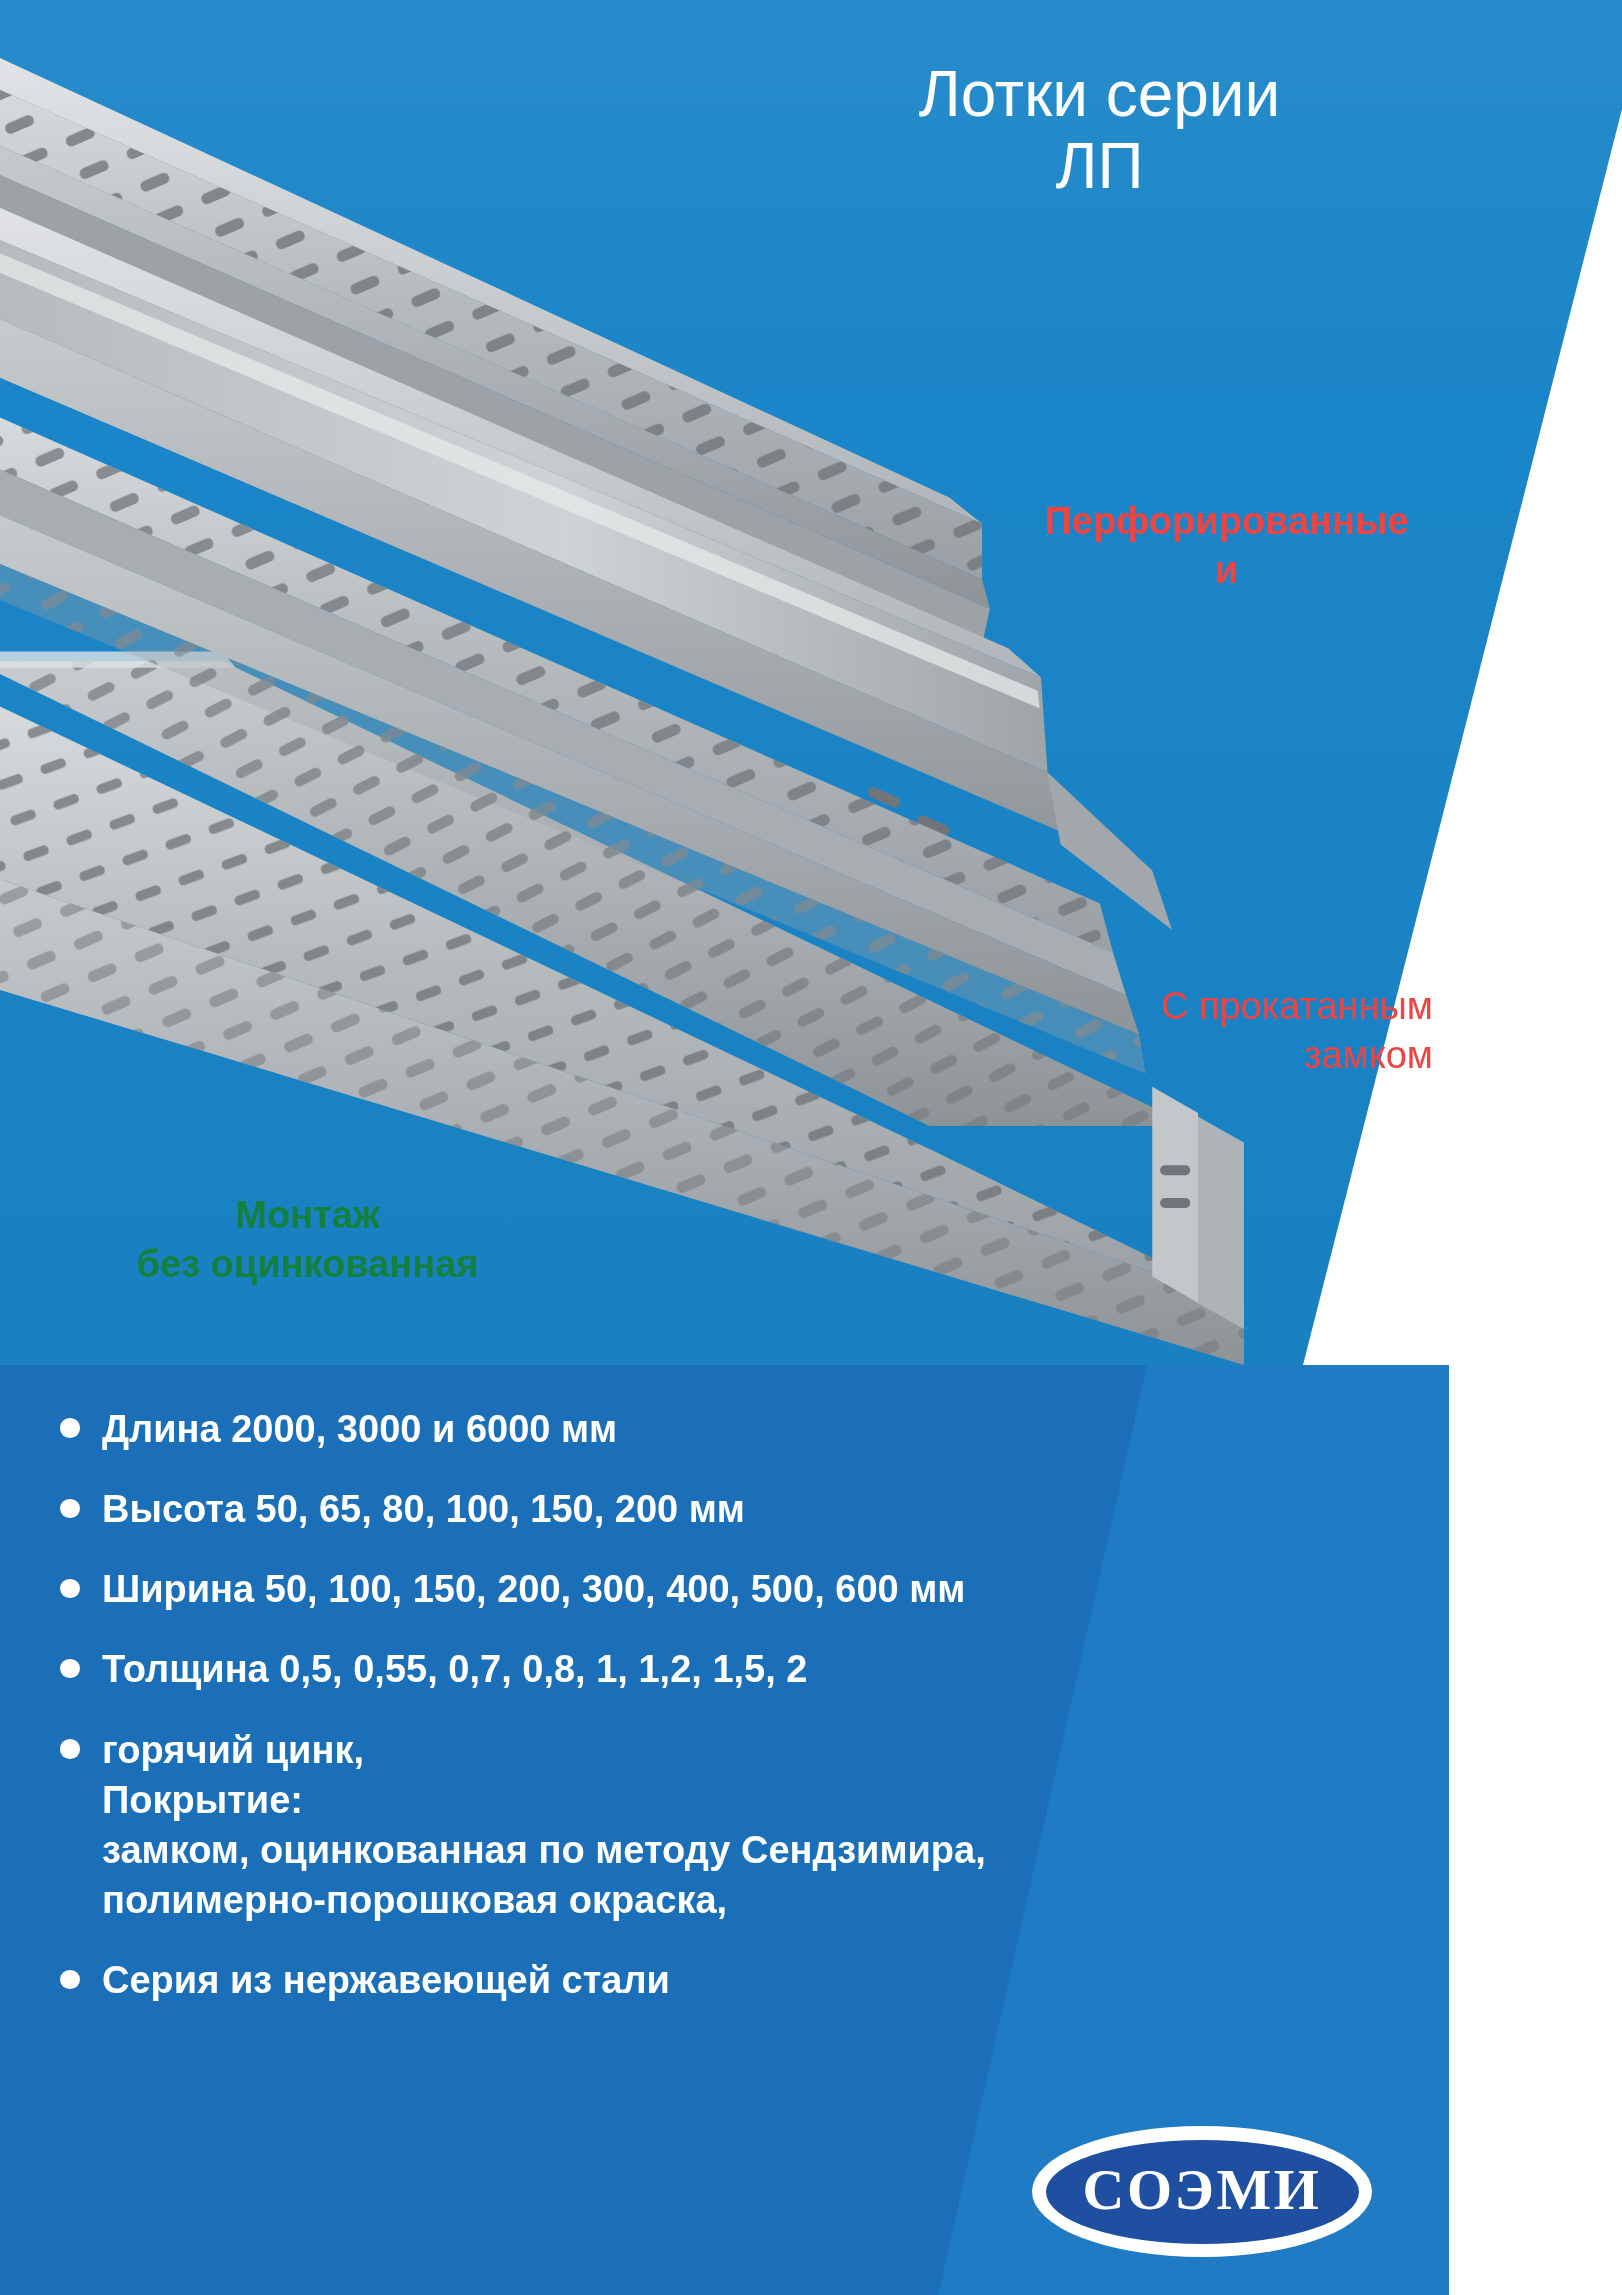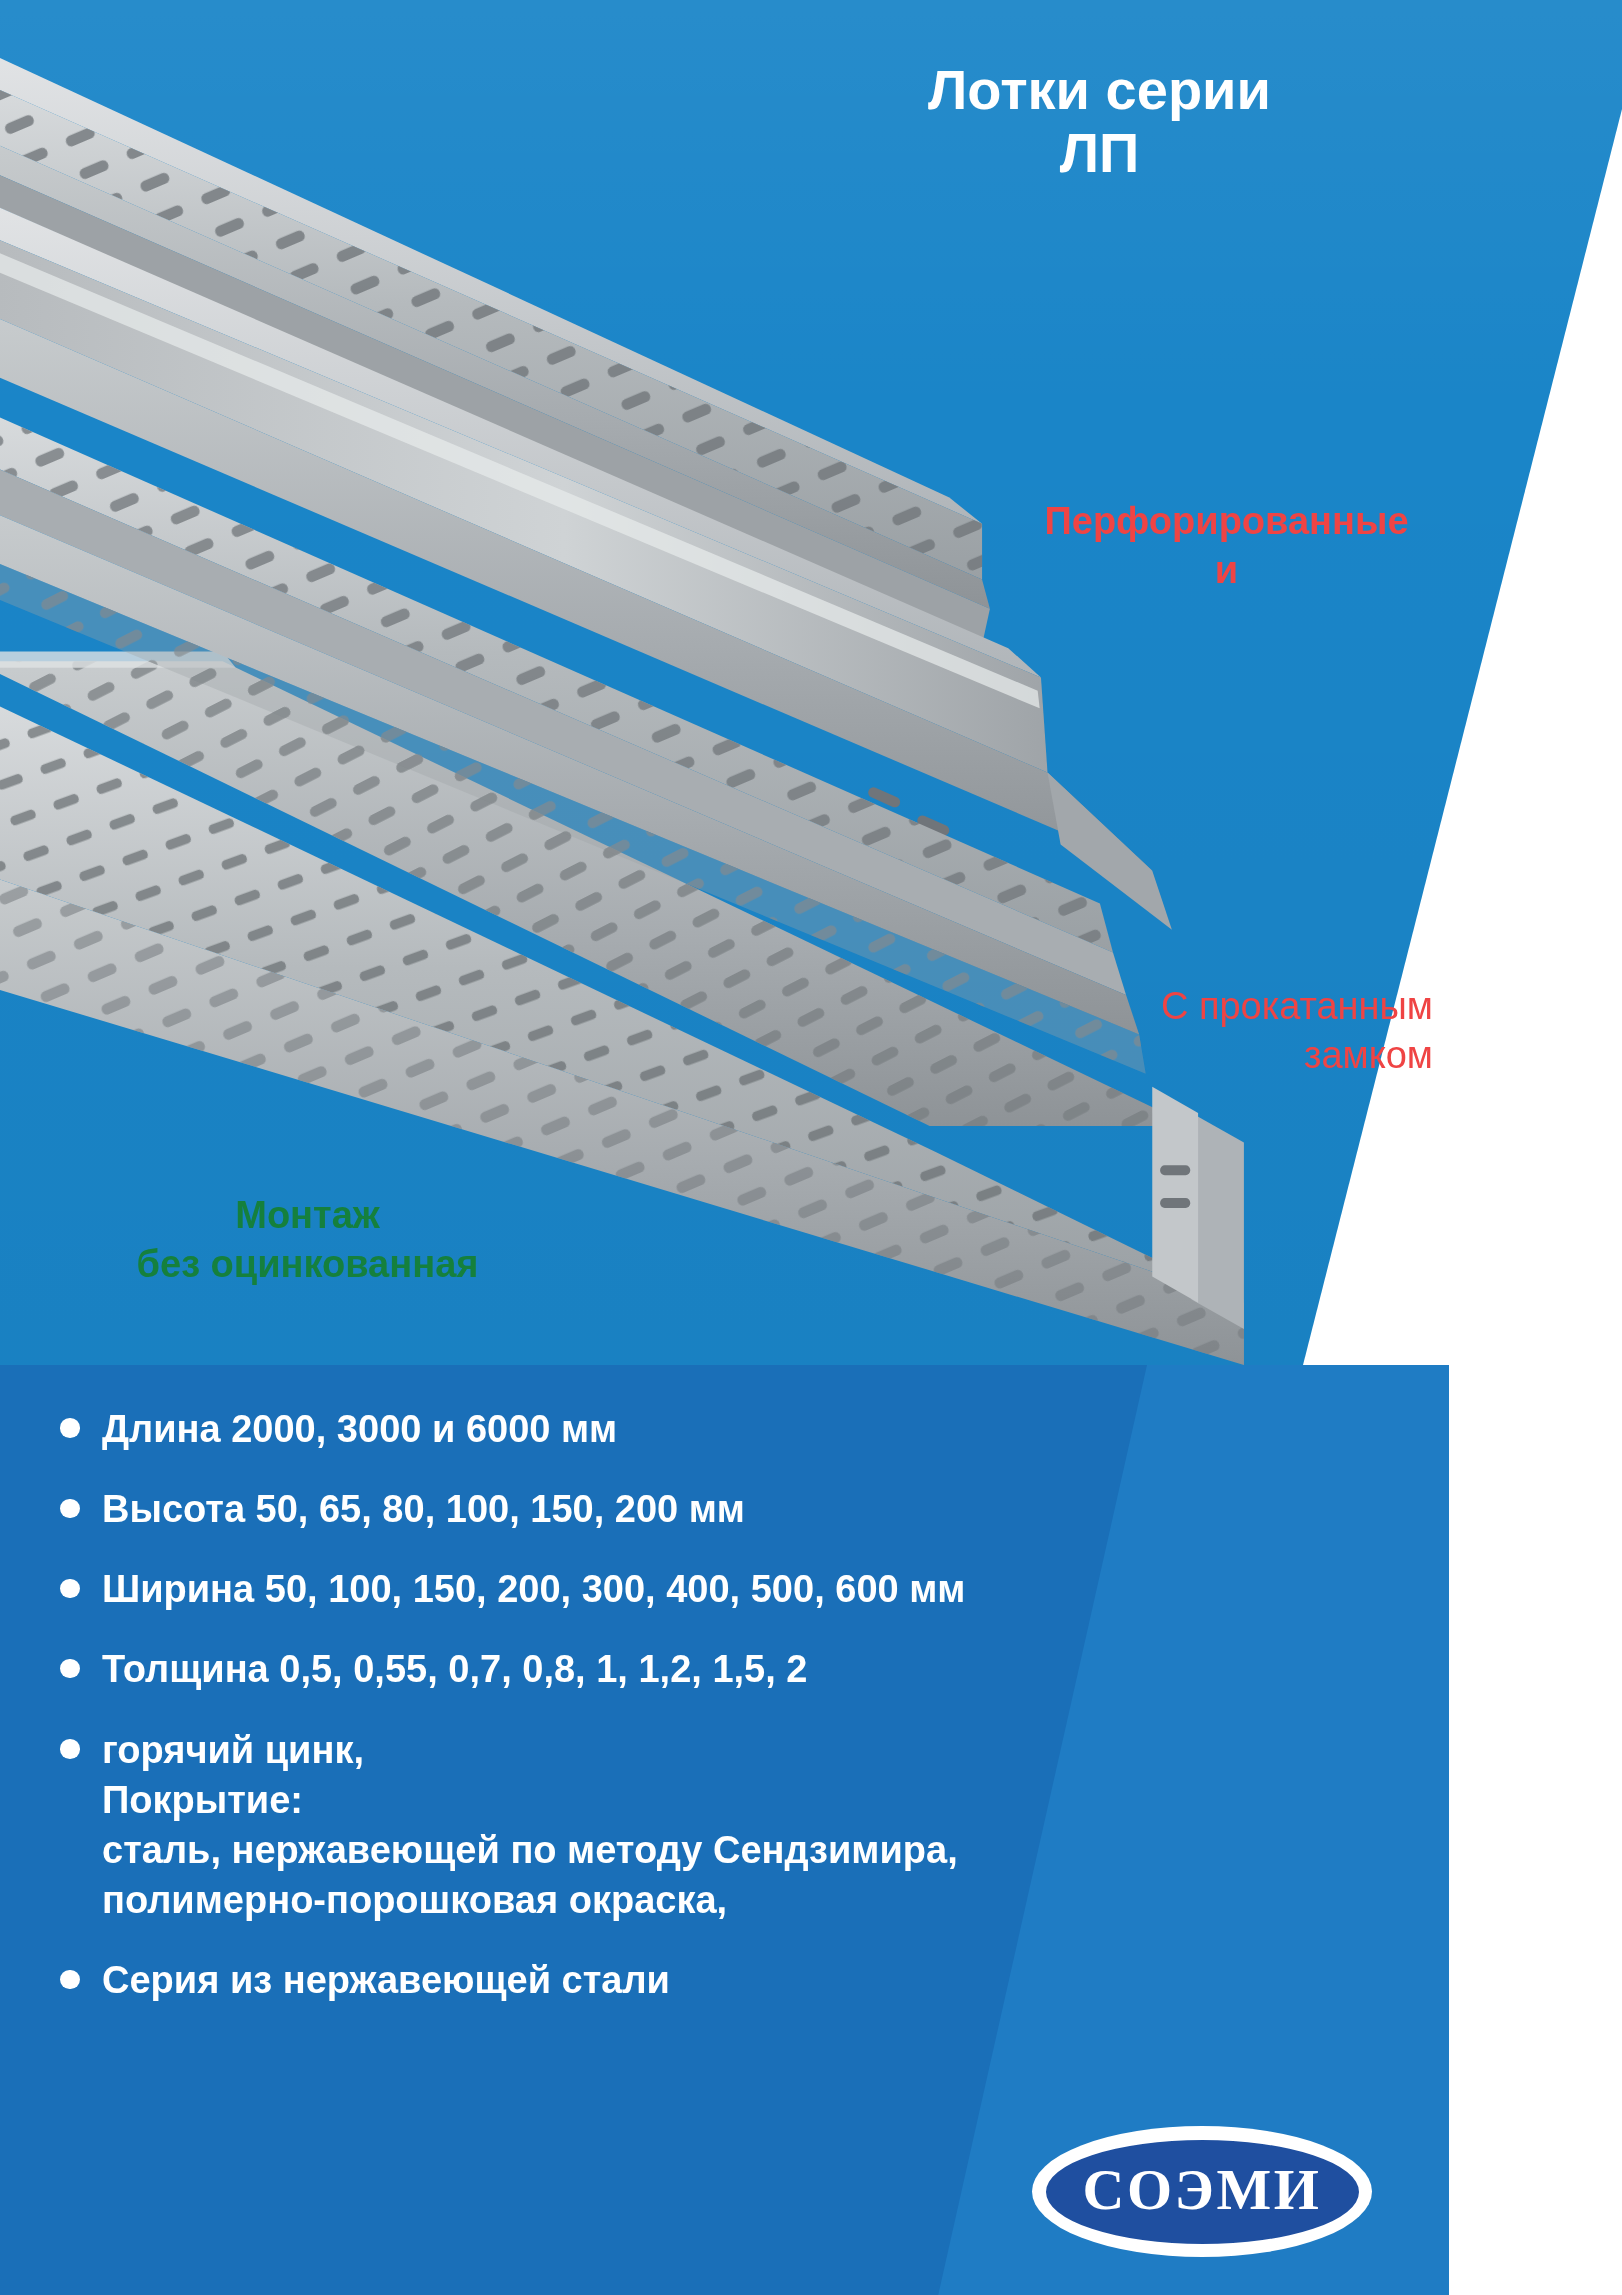--- a/index.html
+++ b/index.html
@@ -47,22 +47,22 @@
     clip-path: polygon(0 0, 1623px 0, 1623px 105px, 1303px 1365px, 0 1365px);
   }
 
   .title {
     position: absolute;
     right: 98px;
     top: 59px;
     width: 851px;
     text-align: center;
     color: #ffffff;
-    font-size: 56px;
-    font-weight: bold;
+    font-size: 64px;
+    font-weight: normal;
     line-height: 1.12;
     letter-spacing: 0px;
   }
 
   .label-perf {
     position: absolute;
     right: 69px;
     top: 497px;
     width: 655px;
     text-align: center;
@@ -324,21 +324,21 @@
 
       <div class="spec-item">
         <span class="bullet"></span>
         <span class="spec-line">Толщина 0,5, 0,55, 0,7, 0,8, 1, 1,2, 1,5, 2</span>
       </div>
 
       <div class="spec-item">
         <span class="bullet"></span>
         <span class="spec-line">горячий цинк,</span>
         <span class="spec-line">Покрытие:</span>
-        <span class="spec-line">сталь, нержавеющей по методу Сендзимира,</span>
+        <span class="spec-line">замком, оцинкованная по методу Сендзимира,</span>
         <span class="spec-line">полимерно-порошковая окраска,</span>
       </div>
 
       <div class="spec-item">
         <span class="bullet"></span>
         <span class="spec-line">Серия из нержавеющей стали</span>
       </div>
 
     </div>
 

